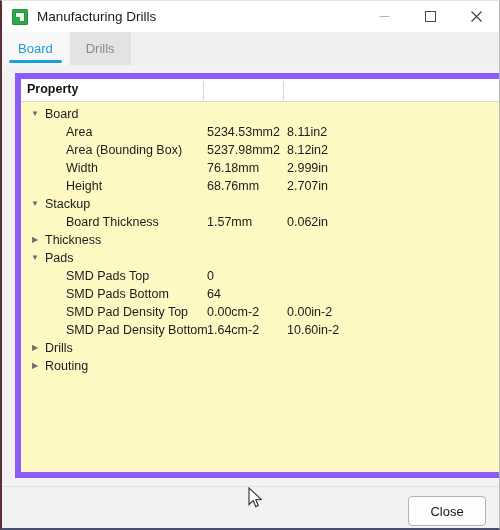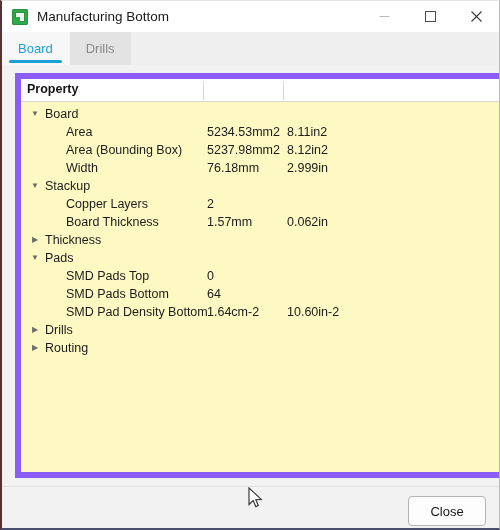--- a/index.html
+++ b/index.html
@@ -244,21 +244,21 @@
     pointer-events: none;
   }
 </style>
 </head>
 <body>
 
 <div class="window">
 
   <div class="titlebar">
     <div class="app-icon"></div>
-    <div class="title-text">Manufacturing Bottom</div>
+    <div class="title-text">Manufacturing Drills</div>
 
     <div class="win-controls">
       <button class="win-btn">
         <svg width="11" height="11" viewBox="0 0 11 11">
             <line x1="0.5" y1="5.5" x2="10.5" y2="5.5" stroke="#b9b9b9" stroke-width="1"></line>
           </svg>
       </button>
       <button class="win-btn">
         <svg width="11" height="11" viewBox="0 0 11 11">
             <rect x="0.5" y="0.5" width="10" height="10" fill="none" stroke="#4a4a4a" stroke-width="1"></rect>
@@ -312,33 +312,33 @@
           <span class="v1">5237.98mm2</span>
           <span class="v2">8.12in2</span>
         </div>
 
         <div class="row leaf">
           <span class="lbl">Width</span>
           <span class="v1">76.18mm</span>
           <span class="v2">2.999in</span>
         </div>
 
+        <div class="row leaf">
+          <span class="lbl">Height</span>
+          <span class="v1">68.76mm</span>
+          <span class="v2">2.707in</span>
+        </div>
 
         <div class="row group">
           <span class="twisty">▼</span>
           <span class="lbl">Stackup</span>
           <span class="v1"></span>
           <span class="v2"></span>
         </div>
 
-        <div class="row leaf">
-          <span class="lbl">Copper Layers</span>
-          <span class="v1">2</span>
-          <span class="v2"></span>
-        </div>
 
         <div class="row leaf">
           <span class="lbl">Board Thickness</span>
           <span class="v1">1.57mm</span>
           <span class="v2">0.062in</span>
         </div>
 
         <div class="row group">
           <span class="twisty">▶</span>
           <span class="lbl">Thickness</span>
@@ -358,20 +358,25 @@
           <span class="v1">0</span>
           <span class="v2"></span>
         </div>
 
         <div class="row leaf">
           <span class="lbl">SMD Pads Bottom</span>
           <span class="v1">64</span>
           <span class="v2"></span>
         </div>
 
+        <div class="row leaf">
+          <span class="lbl">SMD Pad Density Top</span>
+          <span class="v1">0.00cm-2</span>
+          <span class="v2">0.00in-2</span>
+        </div>
 
         <div class="row leaf">
           <span class="lbl">SMD Pad Density Bottom</span>
           <span class="v1">1.64cm-2</span>
           <span class="v2">10.60in-2</span>
         </div>
 
         <div class="row group">
           <span class="twisty">▶</span>
           <span class="lbl">Drills</span>

